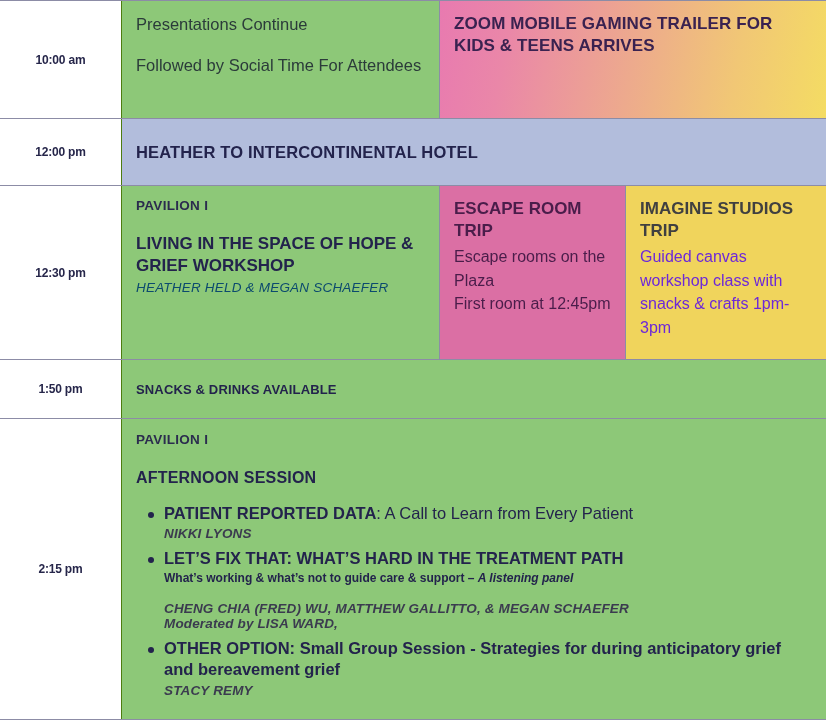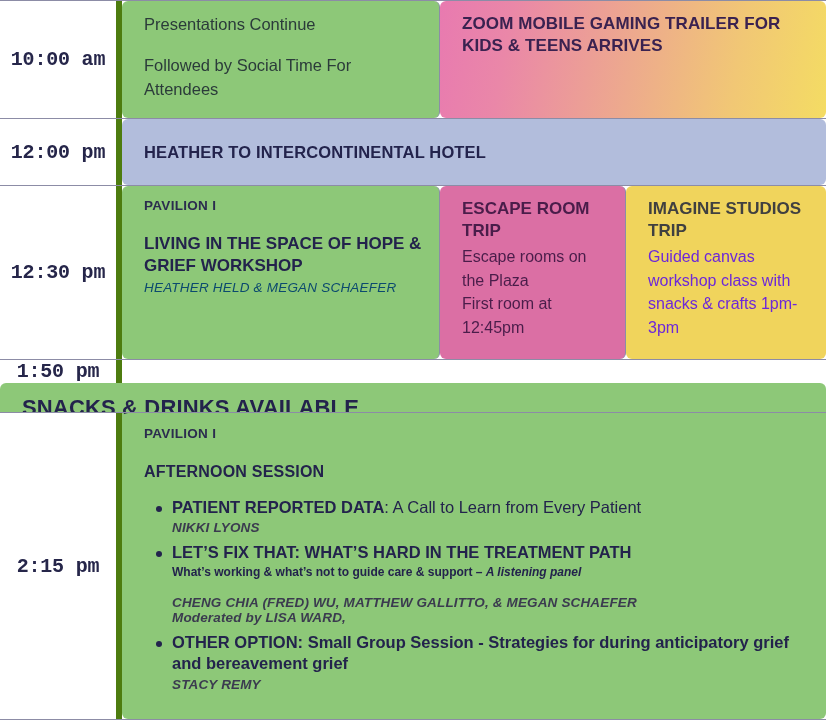--- a/index.html
+++ b/index.html
@@ -32,43 +32,41 @@
     border-bottom: 1px solid #8c8ca6;
     margin-top: -1px;
   }
   .row:first-child { margin-top: 0; }
 
   .time-cell {
     width: 122px;
     min-width: 122px;
     box-sizing: border-box;
     background: #ffffff;
-    border-right: 6px solid #4d7c0f;
+    border-right: 1px solid #4d7c0f;
     display: flex;
     align-items: center;
     justify-content: center;
     font-weight: bold;
-    font-size: 20px;
+    font-size: 12px;
     letter-spacing: -0.2px;
     color: #26264a;
-    font-family: Liberation Mono, monospace;
   }
 
   .cells {
     flex: 1;
     display: flex;
     box-sizing: border-box;
   }
 
   .cell {
     box-sizing: border-box;
-    padding: 12px 14px 12px 22px;
+    padding: 12px 14px 12px 14px;
     border-right: 1px solid #8c8ca6;
     overflow: hidden;
-    border-radius: 6px;
   }
   .cell:last-child { border-right: none; }
 
   
   .bg-green   { background: #8dc878; }
   .bg-pink    { background: #db6fa4; }
   .bg-yellow  { background: #f0d45c; }
   .bg-blue    { background: #b2bddc; }
   .bg-gradient{ background: linear-gradient(100deg, #e87ab0 0%, #ea87a8 18%, #edaa8d 50%, #f1c775 76%, #f4dc63 100%); }
 
@@ -141,24 +139,24 @@
   .trip-title.on-yellow { color: #404040; }
   .trip-body {
     font-size: 16px;
     line-height: 1.48;
     margin: 0;
   }
   .trip-body.on-pink   { color: #4a1d4a; }
   .trip-body.on-yellow { color: #6d28d9; }
 
   
-  .row-150 { height: 54px; flex-direction: column; }
+  .row-150 { height: 60px; }
   .row-150 .cell { display: flex; align-items: center; }
   .green-head {
-    font-size: 22px;
+    font-size: 13px;
     font-weight: bold;
     letter-spacing: 0.15px;
     color: #23234c;
   }
 
   
   .row-215 { flex: 1; }
   .row-215 .time-cell { align-items: center; }
   .row-215 .cell { padding-top: 13px; }
 

